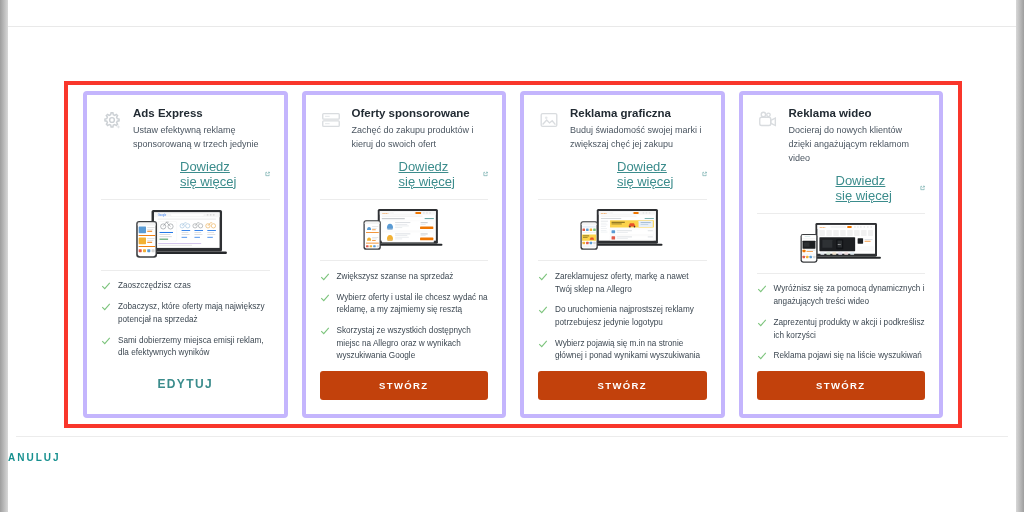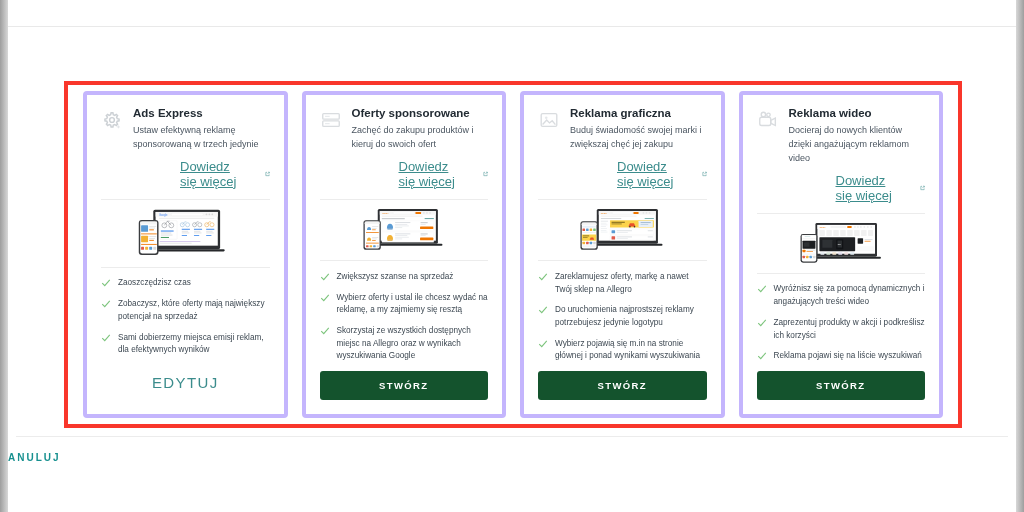--- a/index.html
+++ b/index.html
@@ -116,34 +116,34 @@
   .check {
     flex: 0 0 10px; width: 10px; height: 10px; margin-top: 1px;
   }
   .benefit-text {
     font-size: 8.2px; color: #3d4852; line-height: 1.55;
   }
 
   .card-foot { padding: 0 14px 14px 14px; }
   .btn-primary {
     display: block; width: 100%;
-    background: #14532d; color: #ffffff;
+    background: #c2410c; color: #ffffff;
     border: none; border-radius: 3px;
     padding: 9px 0;
     font-family: "Liberation Sans", sans-serif;
     font-size: 9.5px; font-weight: bold; letter-spacing: 1.4px;
     cursor: pointer;
   }
   .btn-text {
     display: block; width: 100%;
     background: transparent; color: #3b8c8c;
     border: none;
     padding: 9px 0;
     font-family: "Liberation Sans", sans-serif;
-    font-size: 15px; font-weight: normal; letter-spacing: 1.4px;
+    font-size: 12px; font-weight: bold; letter-spacing: 1.4px;
     cursor: pointer;
   }
 
   .footer-rule {
     position: absolute; left: 16px; right: 16px; top: 436px;
     height: 1px; background: #ececec;
   }
   .cancel-wrap {
     position: absolute; left: 8px; right: 8px; top: 437px; height: 40px;
     display: flex; align-items: center; justify-content: flex-start;

